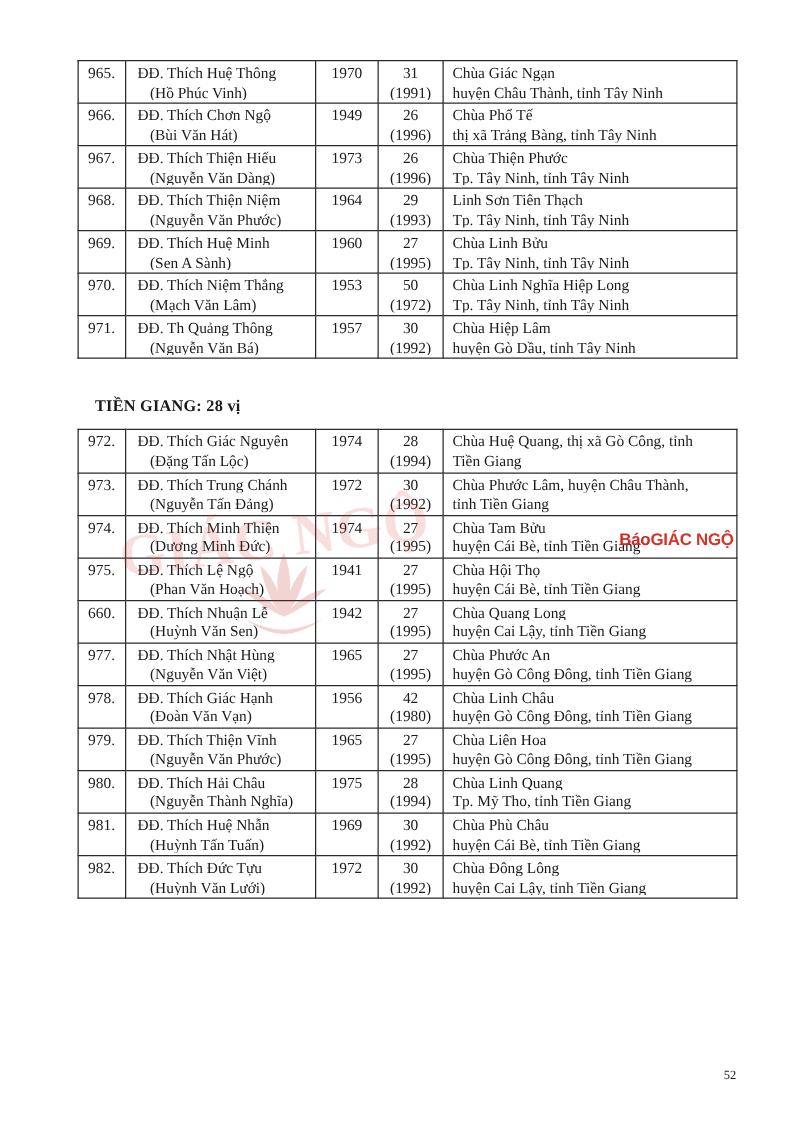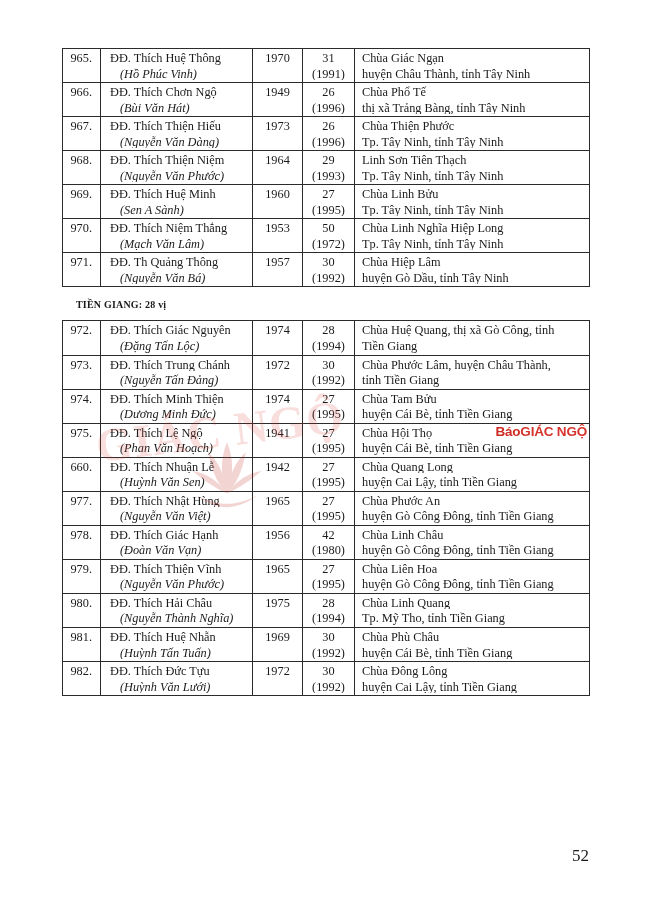--- a/index.html
+++ b/index.html
@@ -48,35 +48,35 @@
   .col-name { width: 152px; }
   .col-year { width: 50px; }
   .col-age { width: 52px; }
   .col-place { width: 235px; }
 
   .c-num .cell-inner { text-align: right; padding-right: 8px; }
   .c-num .l1 { text-align: right; }
   .c-year .cell-inner,
   .c-age .cell-inner { text-align: center; padding-left: 2px; padding-right: 2px; }
   .c-name .cell-inner { padding-left: 9px; }
-  .c-name .l2 { padding-left: 10px; font-style: italic; }
+  .c-name .l2 { padding-left: 10px; }
   .c-place .cell-inner { padding-left: 7px; }
   .c-place .l1, .c-place .l2 { white-space: normal; }
 
   .section-heading {
     font-weight: bold;
-    font-size: 10px;
-    margin: 12px 0 10px 14px;
+    font-size: 13px;
+    margin: 30px 0 10px 14px;
     letter-spacing: 0.2px;
   }
   .page-number {
     position: absolute;
     right: 56px;
     bottom: 47px;
-    font-size: 17px;
+    font-size: 10px;
   }
 
   
   .wm-text {
     position: absolute;
     left: 95px;
     top: 404px;
     font-size: 47px;
     font-weight: bold;
     color: rgba(214, 60, 50, 0.17);

